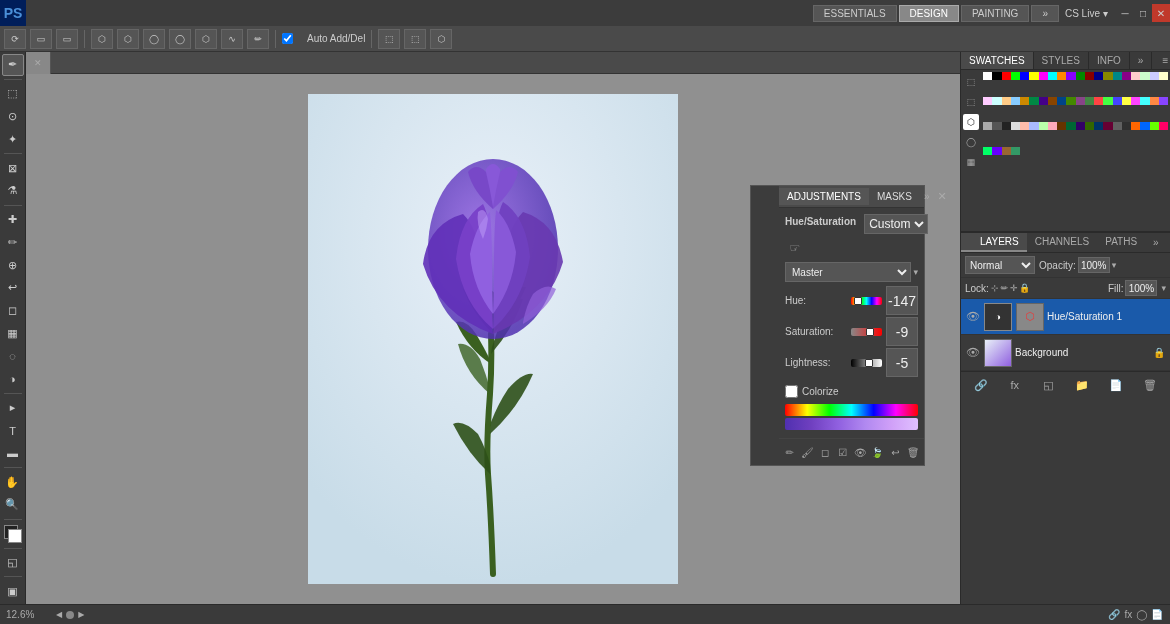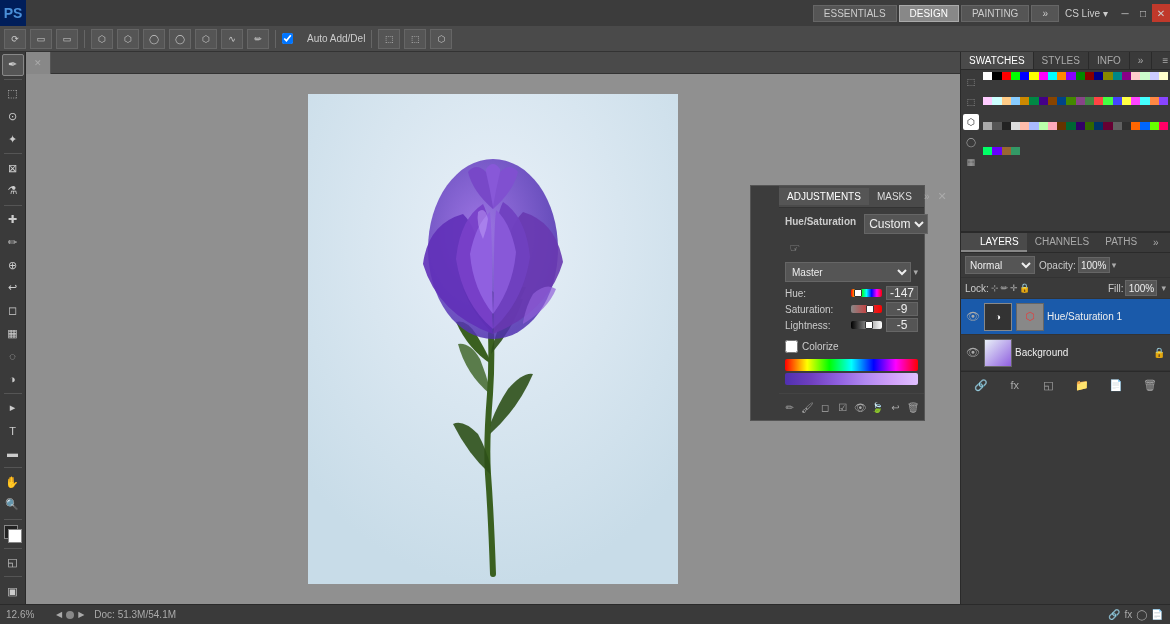--- a/index.html
+++ b/index.html
@@ -124,21 +124,21 @@
 
     .channel-row { display: flex; align-items: center; margin-bottom: 4px; }
     .channel-select { background: #555; border: 1px solid #666; color: #eee; font-size: 10px; height: 20px; padding: 0 2px; flex: 1; }
     .slider-row { display: flex; align-items: center; gap: 4px; margin-bottom: 2px; }
     .slider-label { color: #ccc; font-size: 10px; width: 62px; flex-shrink: 0; }
     .slider-track { flex: 1; height: 8px; position: relative; border-radius: 2px; }
     .slider-hue { background: linear-gradient(to right, red, yellow, lime, cyan, blue, magenta, red); height: 8px; border-radius: 2px; }
     .slider-sat { background: linear-gradient(to right, #888, red); height: 8px; border-radius: 2px; }
     .slider-light { background: linear-gradient(to right, #000, #888, #fff); height: 8px; border-radius: 2px; }
     .slider-thumb { width: 8px; height: 8px; background: #fff; border: 1px solid #333; position: absolute; top: 0; border-radius: 1px; cursor: pointer; }
-    .slider-value { width: 32px; height: 14px; background: #555; border: 1px solid #666; color: #eee; font-size: 12px; text-align: center; flex-shrink: 0; }
+    .slider-value { width: 32px; height: 29px; background: #555; border: 1px solid #666; color: #eee; font-size: 14px; text-align: center; flex-shrink: 0; }
     .colorize-row { display: flex; align-items: center; gap: 4px; color: #ccc; font-size: 10px; margin-top: 8px; }
 
     .hue-colorbar { width: 100%; height: 12px; background: linear-gradient(to right, red, yellow, lime, cyan, blue, magenta, red); border-radius: 2px; margin: 6px 0 2px; }
     .adj-bottom-icons { display: flex; justify-content: space-around; padding: 4px 2px; border-top: 1px solid #444; }
     .adj-icon-btn { width: 18px; height: 18px; display: flex; align-items: center; justify-content: center; color: #aaa; font-size: 10px; cursor: pointer; }
 
     
     #layers-panel {
       flex: 1; background: #3a3a3a; border-top: 1px solid #2a2a2a;
     }
@@ -560,21 +560,20 @@
   </div>
 </div>
 
 <div id="status-bar">
   <span class="status-zoom">12.6%</span>
   <div style="display:flex;align-items:center;gap:2px;">
     <span class="status-nav-btn">◀</span>
     <div style="width:8px;height:8px;background:#888;border-radius:50%;"></div>
     <span class="status-nav-btn">▶</span>
   </div>
-  <span class="status-doc">Doc: 51.3M/54.1M</span>
   <div style="flex:1;"></div>
   <div style="display:flex;gap:4px;align-items:center;">
     <span style="color:#aaa;font-size:10px;">🔗</span>
     <span style="color:#aaa;font-size:10px;">fx</span>
     <span style="color:#aaa;font-size:10px;">◯</span>
     <span style="color:#aaa;font-size:10px;">📄</span>
   </div>
 </div>
 
 </body></html>

